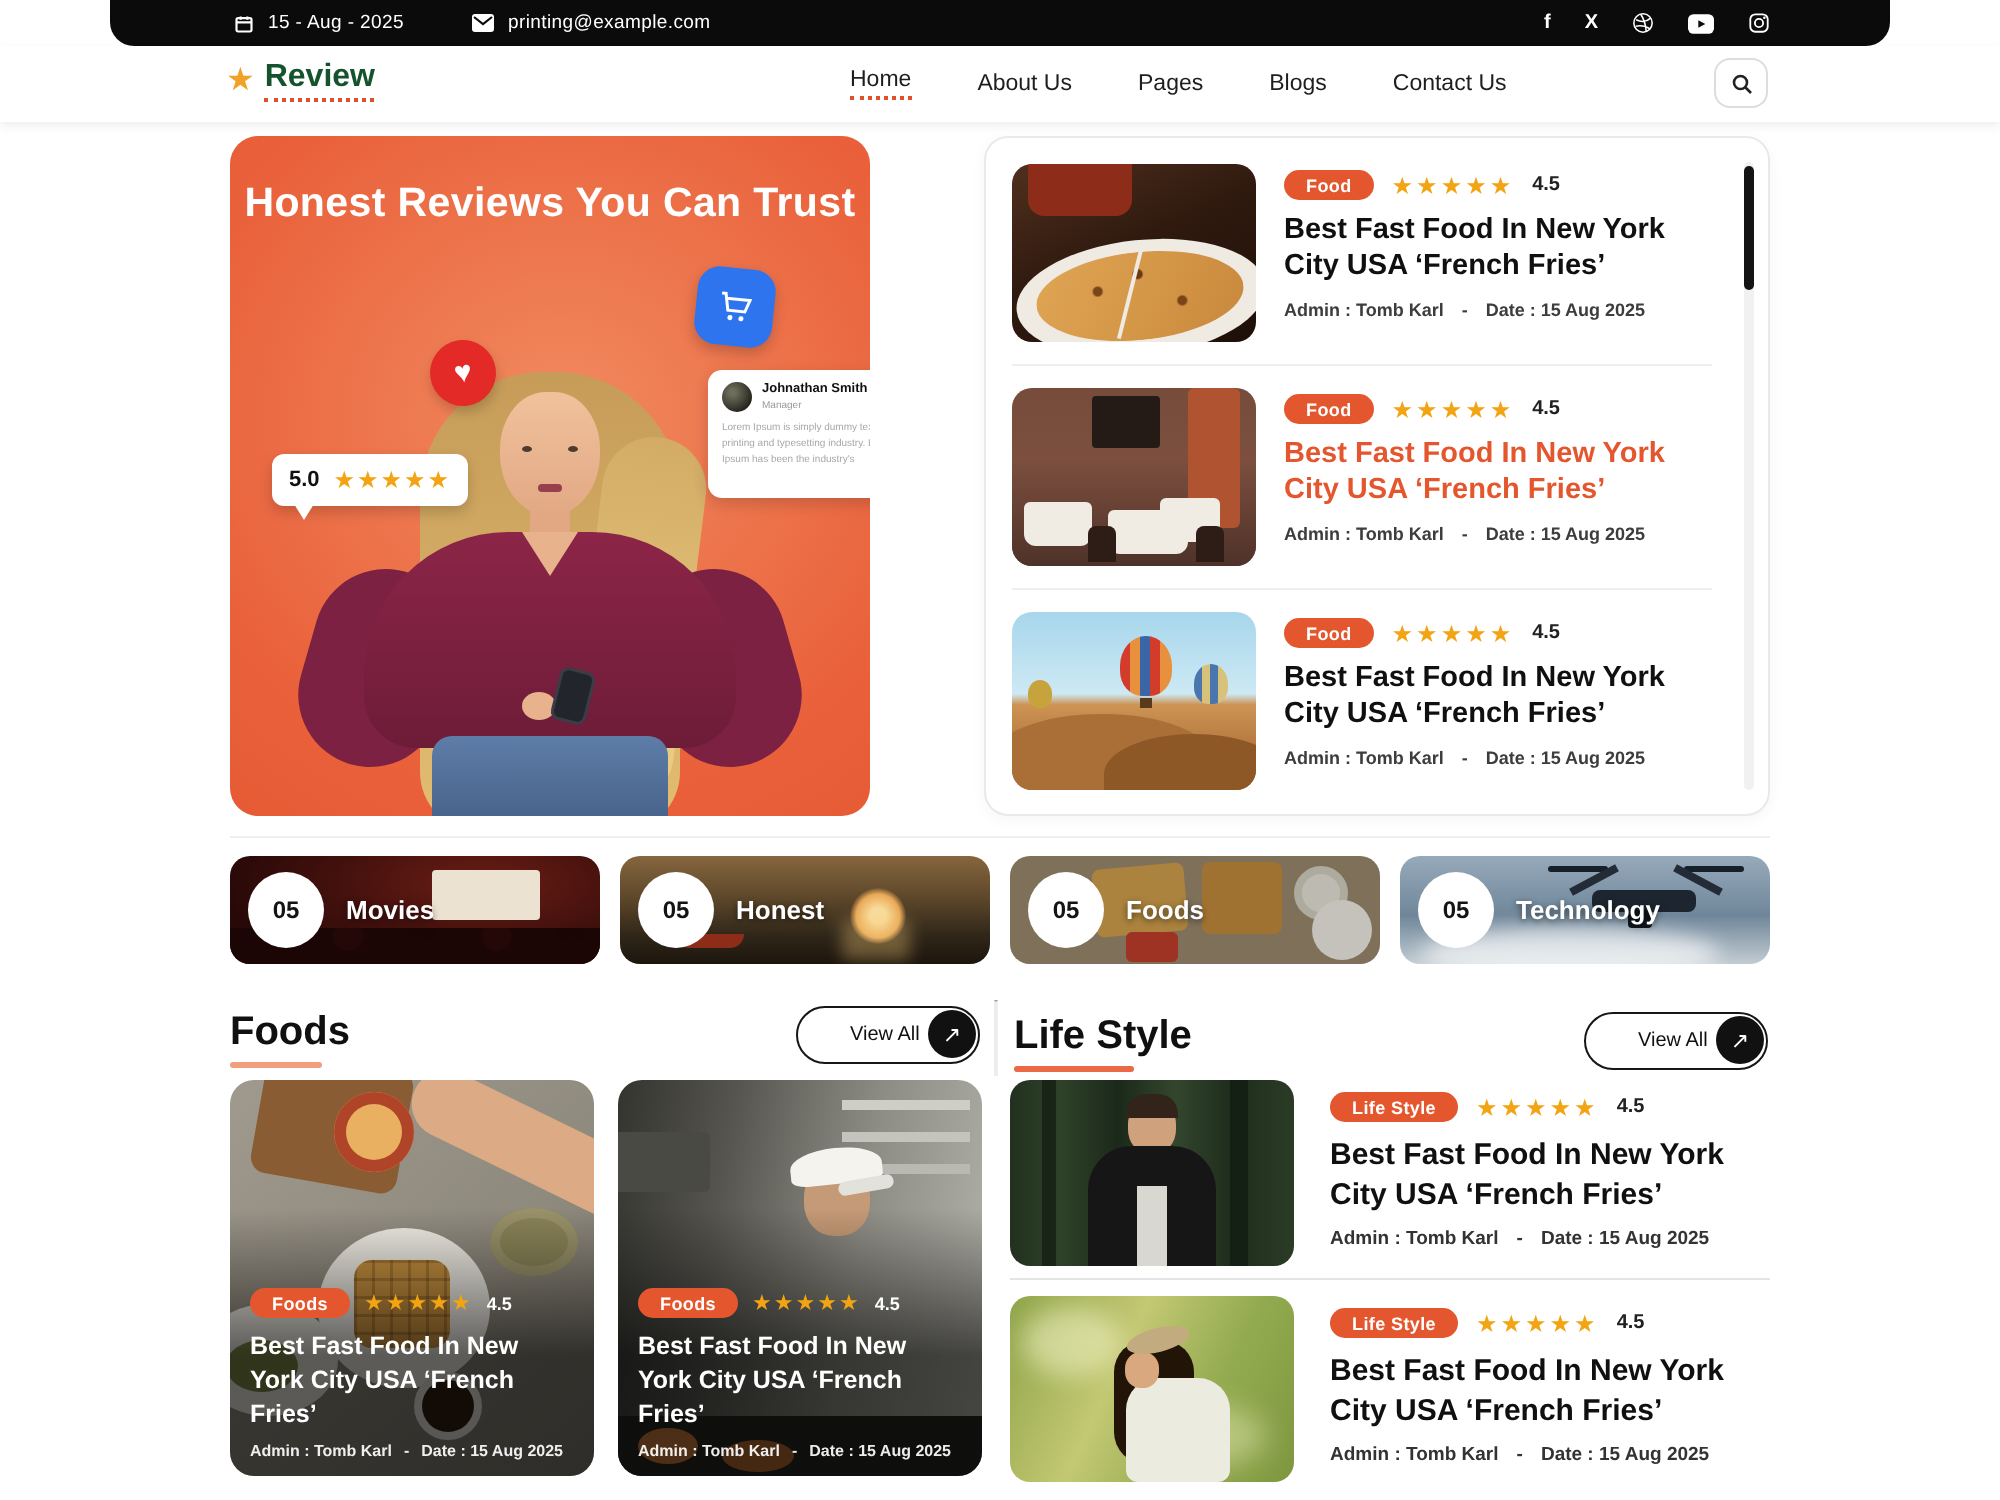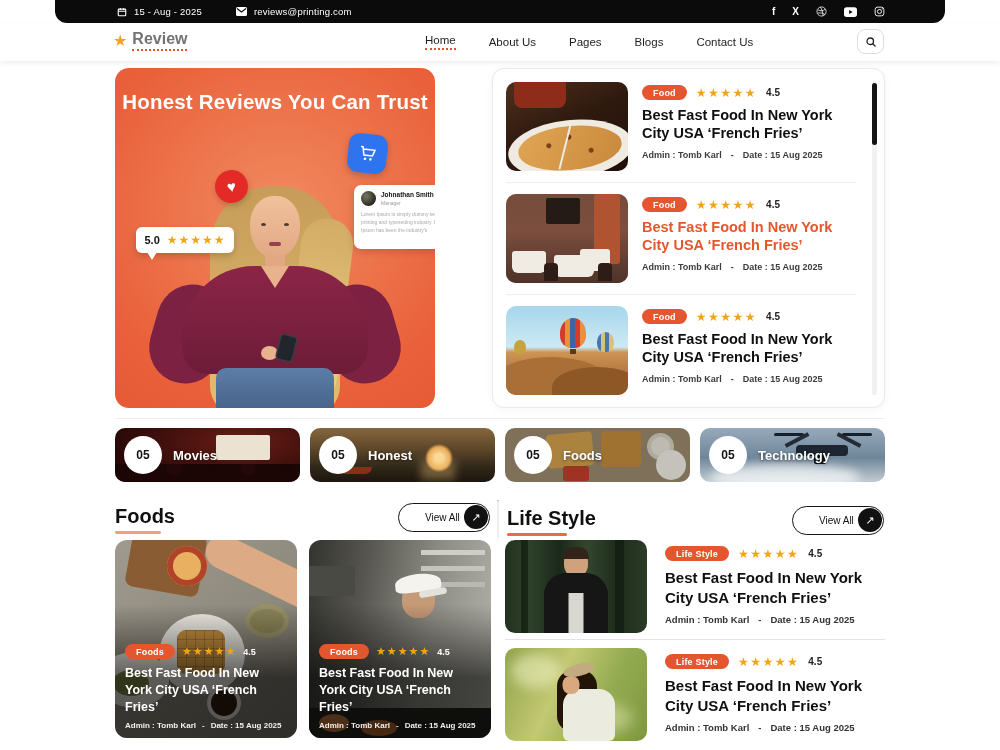--- a/index.html
+++ b/index.html
@@ -13,21 +13,21 @@
   .tb-left { display:flex; align-items:center; gap:34px; }
   .tb-item { display:flex; align-items:center; gap:7px; color:#fff; font-size:9.5px; font-weight:400; letter-spacing:.2px; }
   .tb-social { display:flex; align-items:center; gap:17px; padding-right:32px; }
   .tb-social a { color:#fff; font-size:10px; font-weight:700; text-decoration:none; display:flex; align-items:center; }
 
   
   .navbar { position:absolute; left:0; right:0; top:23px; height:38px; background:#fff;
             box-shadow:0 2px 5px rgba(0,0,0,.07); z-index:5; }
   .brand { position:absolute; left:113px; top:7px; display:flex; align-items:center; gap:5px; cursor:pointer; }
   .brand-star { color:#f0a126; font-size:16px; line-height:1; }
-  .brand-text { font-size:16px; font-weight:800; color:#737373; border-bottom:2px dotted #e0512b; padding-bottom:1px; }
+  .brand-text { font-size:16px; font-weight:800; color:#14532d; border-bottom:2px dotted #e0512b; padding-bottom:1px; }
   .menu { position:absolute; left:425px; top:0; height:38px; display:flex; align-items:center; gap:33px; }
   .menu a { font-size:11.5px; font-weight:400; color:#1e1e1e; text-decoration:none; cursor:pointer; }
   .menu a.active { border-bottom:2px dotted #e0512b; padding-bottom:2px; }
   .search-btn { position:absolute; right:116px; top:6px; width:27px; height:25px; border:1px solid #ddd;
                 border-radius:8px; display:flex; align-items:center; justify-content:center; background:#fff; cursor:pointer; }
 
   
   .hero { position:absolute; left:115px; top:68px; width:320px; height:340px; border-radius:14px; overflow:hidden;
           background:radial-gradient(130% 115% at 52% 42%, #f18a5f 0%, #e9603a 48%, #de4f27 100%); }
   .hero-title { position:absolute; top:22px; left:0; right:0; text-align:center; color:#fff;
@@ -250,21 +250,21 @@
             <rect x="3" y="5" width="18" height="16" rx="2"></rect>
             <path d="M3 10h18M8 3v4M16 3v4"></path>
           </svg>
         <span>15 - Aug - 2025</span>
       </span>
       <span class="tb-item">
         <svg width="11" height="9" viewBox="0 0 22 18">
             <rect width="22" height="18" rx="3" fill="#fff"></rect>
             <path d="M2 3l9 7 9-7" stroke="#0b0b0b" stroke-width="2.2" fill="none"></path>
           </svg>
-        <span>reviews@printing.com</span>
+        <span>printing@example.com</span>
       </span>
     </div>
     <div class="tb-social">
       <a>f</a>
       <a>X</a>
       <a>
         <svg width="11" height="11" viewBox="0 0 24 24" fill="none" stroke="#fff" stroke-width="1.7">
             <circle cx="12" cy="12" r="10"></circle>
             <path d="M4.5 8.5c6 3 11 2.5 15.5-1.5M4 15.5c5.5-1 11-.5 16 3.5M9.5 2.5c3.5 5 5.5 11.5 6 19"></path>
           </svg>

